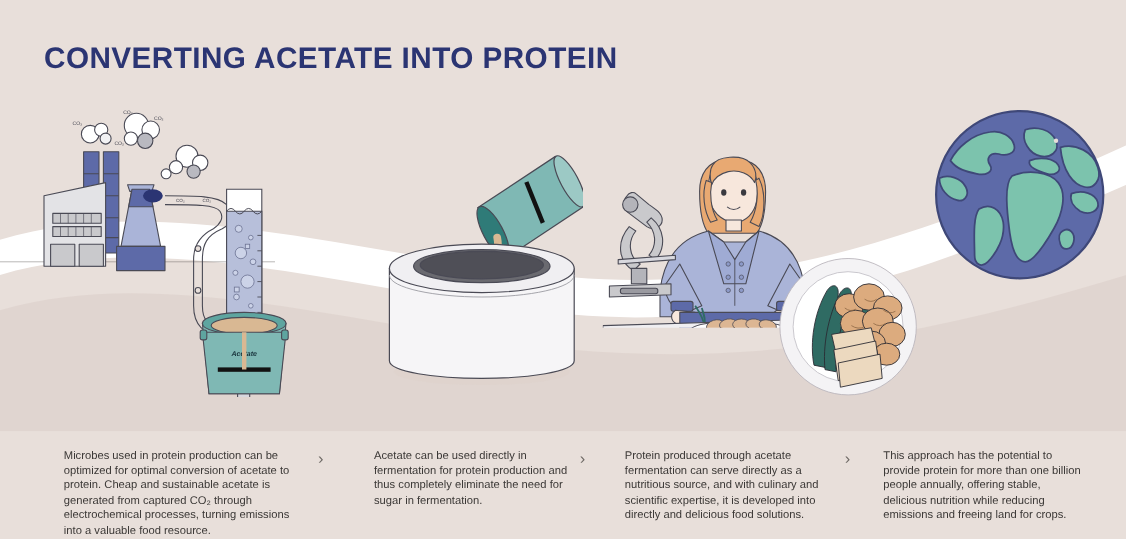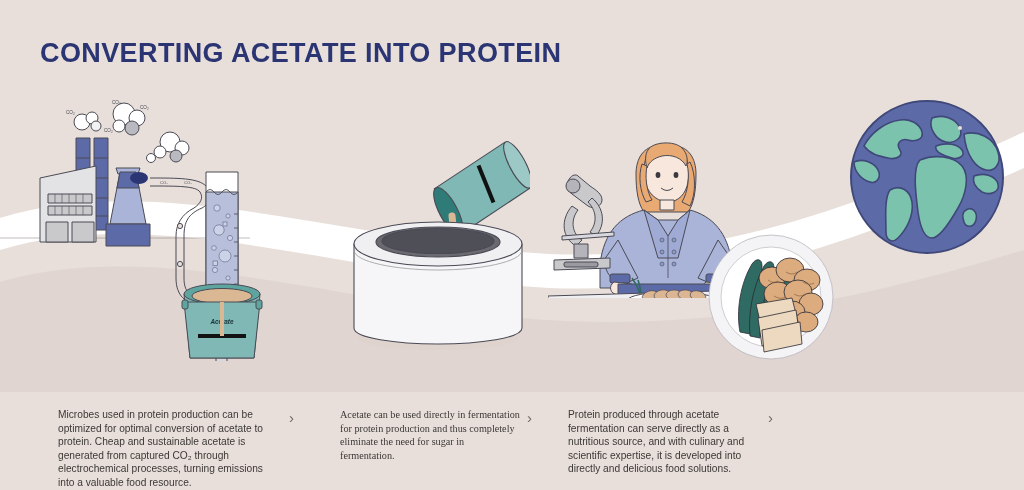--- a/index.html
+++ b/index.html
@@ -347,21 +347,22 @@
     <circle cx="112" cy="30" r="2" fill="#e8dfda" stroke="none"></circle>
   </svg>
 
   <div class="title">CONVERTING ACETATE INTO PROTEIN</div>
 
   <div class="captions">
 
     <div class="cap" style="left:58px;width:205px;">Microbes used in protein production can be optimized for optimal conversion of acetate to protein. Cheap and sustainable acetate is generated from captured CO₂ through electrochemical processes, turning emissions into a valuable food resource.</div>
     <div class="chev" style="left:289px;">›</div>
 
-    <div class="cap" style="left:340px;width:180px;font-family:Liberation Serif, serif;">Acetate can be used directly in fermentation for protein production and thus completely eliminate the need for sugar in fermentation.</div>
+    <div class="cap" style="left:340px;width:180px;">Acetate can be used directly in fermentation for protein production and thus completely eliminate the need for sugar in fermentation.</div>
     <div class="chev" style="left:527px;">›</div>
 
     <div class="cap" style="left:568px;width:185px;">Protein produced through acetate fermentation can serve directly as a nutritious source, and with culinary and scientific expertise, it is developed into directly and delicious food solutions.</div>
     <div class="chev" style="left:768px;">›</div>
 
+    <div class="cap" style="left:803px;width:180px;">This approach has the potential to provide protein for more than one billion people annually, offering stable, delicious nutrition while reducing emissions and freeing land for crops.</div>
   </div>
 
 </div>
 
 </body></html>

